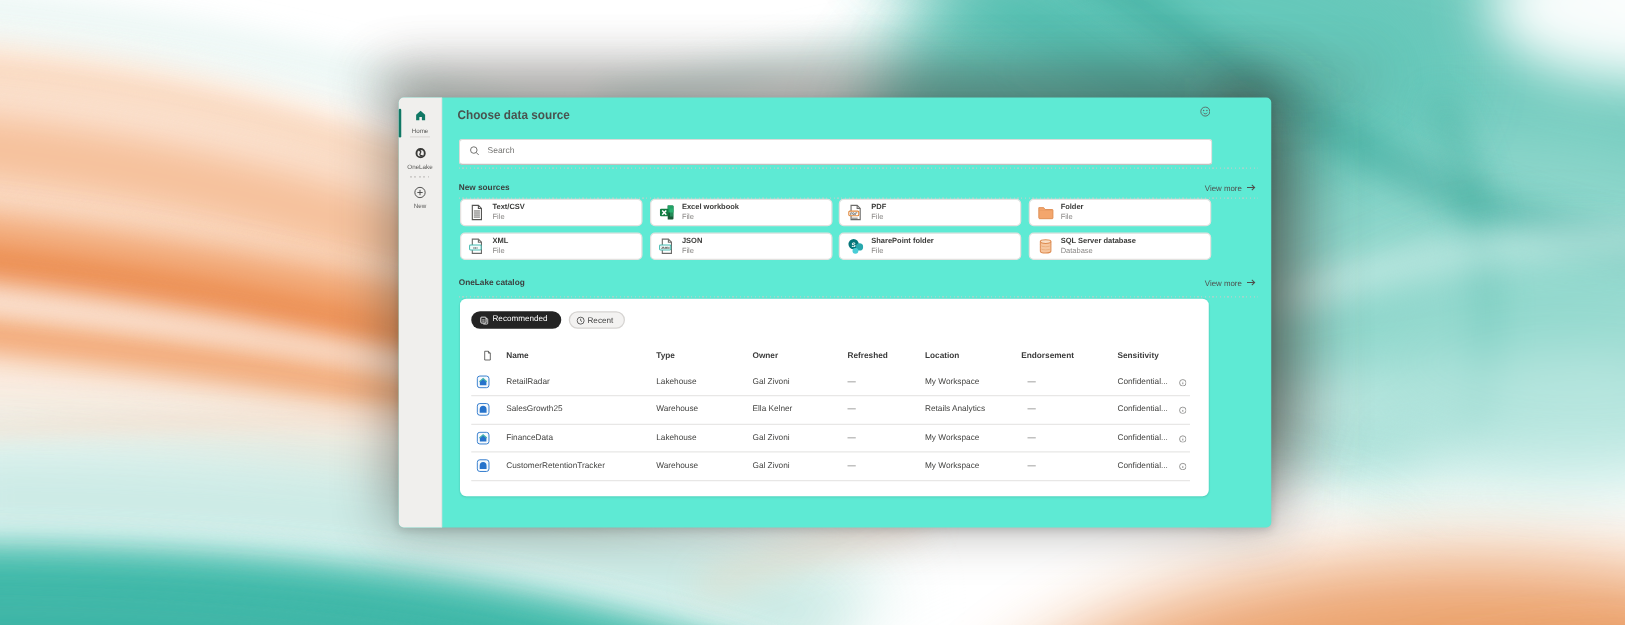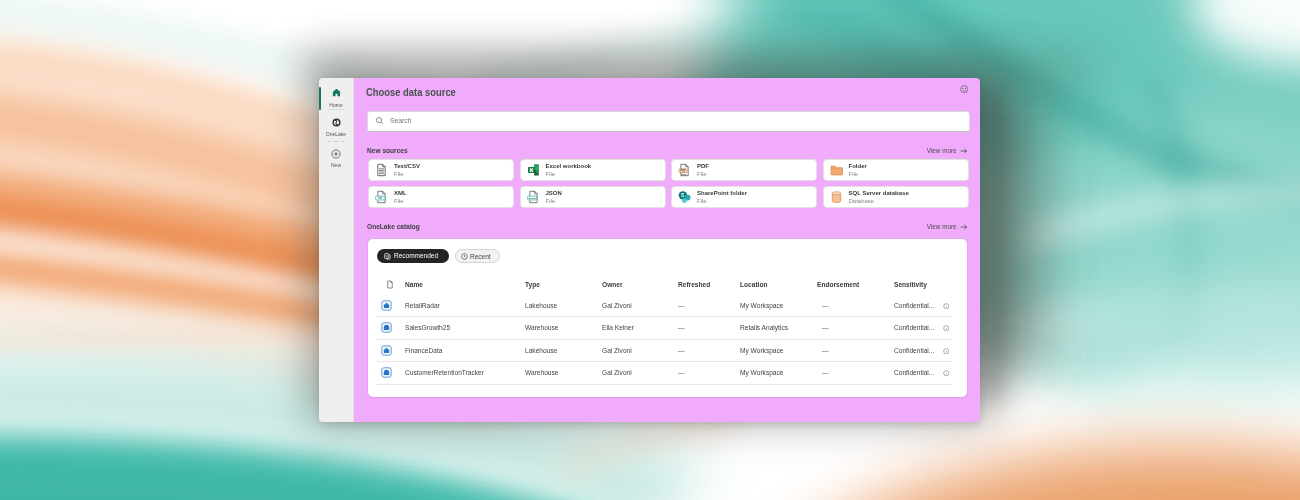--- a/index.html
+++ b/index.html
@@ -1,20 +1,20 @@
 <!DOCTYPE html>
 <html><head>
 <meta charset="utf-8">
 <style>
   html,body{margin:0;padding:0;width:1300px;height:500px;overflow:hidden;background:#fff;
     font-family:"Liberation Sans",sans-serif;-webkit-font-smoothing:antialiased;}
   #stage{position:relative;width:1300px;height:500px;overflow:hidden;}
   #bgsvg{position:absolute;left:0;top:0;}
-  .dialog{position:absolute;left:319px;top:78px;width:661px;height:344px;background:#f0abfc;
-    border-radius:4px;box-shadow:0 -10px 42px 10px rgba(58,54,50,.42), 0 2px 8px rgba(0,0,0,.16);}
+  .dialog{position:absolute;left:319px;top:78px;width:661px;height:344px;background:#5eead4;
+    border-radius:4px;box-shadow:0 -10px 42px 10px rgba(58,54,50,.42), 0 2px 8px rgba(0,0,0,.16);padding-left:37px;}
   .side{position:absolute;left:0;top:0;width:34px;height:344px;background:#f0efed;
     border-right:1px solid #e2e0de;border-radius:4px 0 0 4px;}
   .sidelabel{font-size:5px;color:#565654;letter-spacing:0;text-align:center;}
   .activebar{position:absolute;left:0;top:9px;width:2px;height:23px;background:#117865;border-radius:2px;}
   .content{position:absolute;left:34px;top:0;right:0;bottom:0;}
   .title{position:absolute;left:13px;font-size:10px;font-weight:bold;color:#49534f;letter-spacing:0;transform:scaleX(.94);transform-origin:left top;}
   .smiley{position:absolute;left:640px;top:84px;}
   .searchbox{position:absolute;left:14px;top:33px;width:601px;height:19px;background:#fff;
     border:1px solid #dcdad8;border-bottom-color:#c2c0be;border-radius:3px;}
   .searchtxt{position:absolute;left:22px;top:4.5px;font-size:6.8px;color:#767674;}

